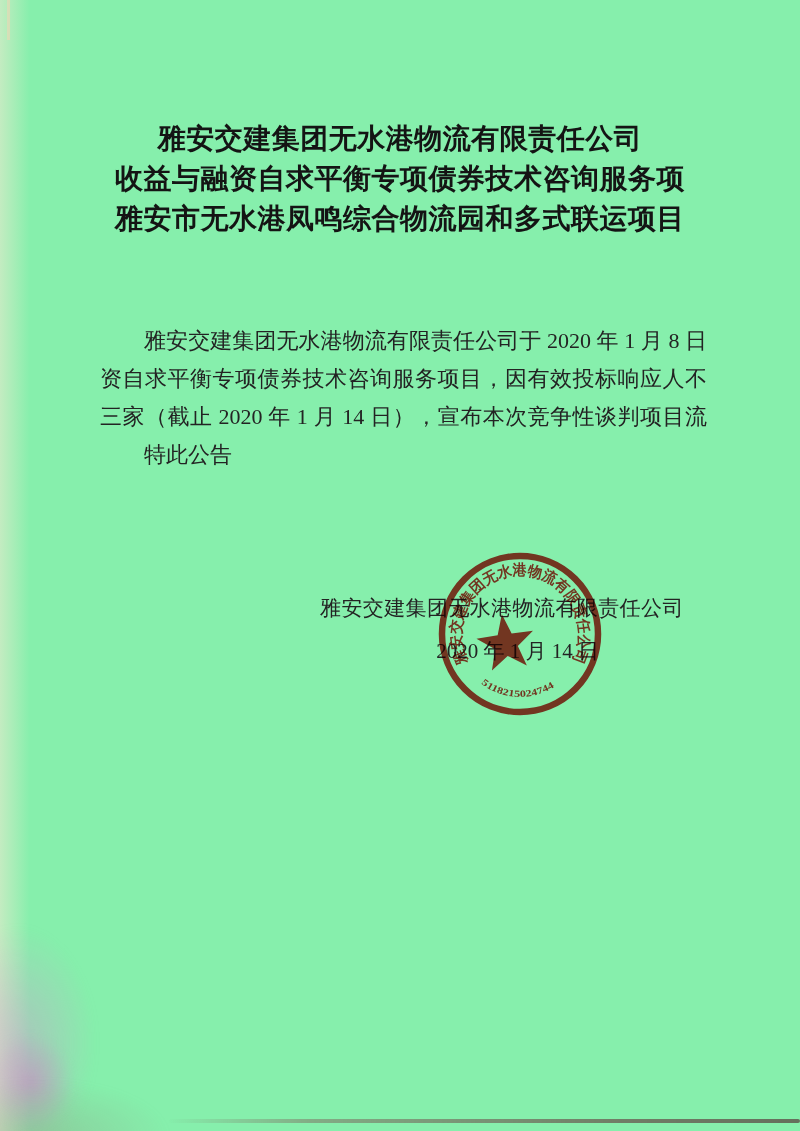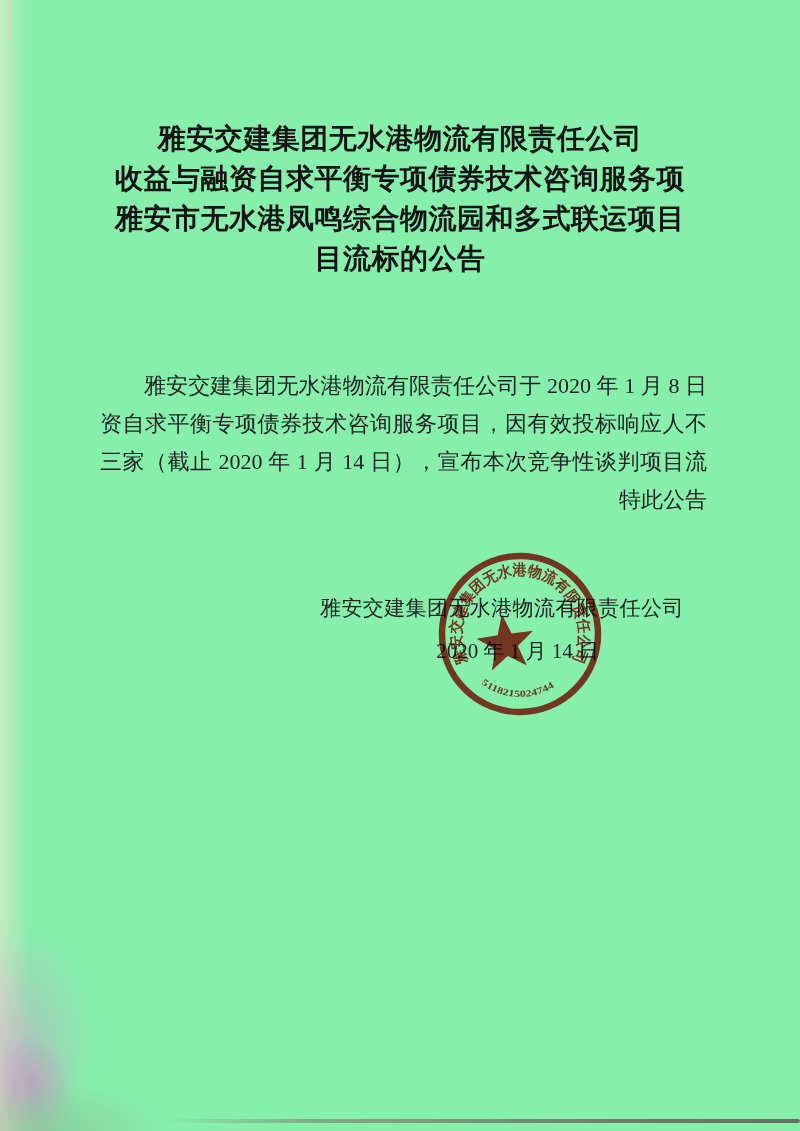--- a/index.html
+++ b/index.html
@@ -50,23 +50,22 @@
     font-size:28px;
     line-height:40px;
     letter-spacing:0.5px;
     color:#141414;
   }
   
   .body-block{
     position:absolute;top:322px;left:100px;width:607px;
     font-size:22px;line-height:38px;
     color:#232323;
-    margin-top:45px;
   }
-  .bl{height:38px;white-space:nowrap;text-align:right;}
+  .bl{height:38px;white-space:nowrap;}
   .bl.fill{
     white-space:normal;
     text-align:justify;
     text-align-last:justify;
     text-justify:inter-character;
     overflow:hidden;
   }
   .bl.ind{text-indent:44px;}
   
   .signature{
@@ -96,21 +95,20 @@
   <div class="edge-topline"></div>
   <div class="smudge-pink"></div>
   <div class="smudge-pink2"></div>
   <div class="corner-gray"></div>
   <div class="bottom-line"></div>
 
   <div class="title-block">
     <div>雅安交建集团无水港物流有限责任公司</div>
     <div>收益与融资自求平衡专项债券技术咨询服务项</div>
     <div>雅安市无水港凤鸣综合物流园和多式联运项目</div>
-    <div>目流标的公告</div>
   </div>
 
   <div class="body-block">
     <div class="bl fill ind">雅安交建集团无水港物流有限责任公司于 2020 年 1 月 8 日</div>
     <div class="bl fill">资自求平衡专项债券技术咨询服务项目，因有效投标响应人不足</div>
     <div class="bl fill">三家（截止 2020 年 1 月 14 日），宣布本次竞争性谈判项目流标。</div>
     <div class="bl ind">特此公告</div>
   </div>
 
   <div class="signature">雅安交建集团无水港物流有限责任公司</div>

